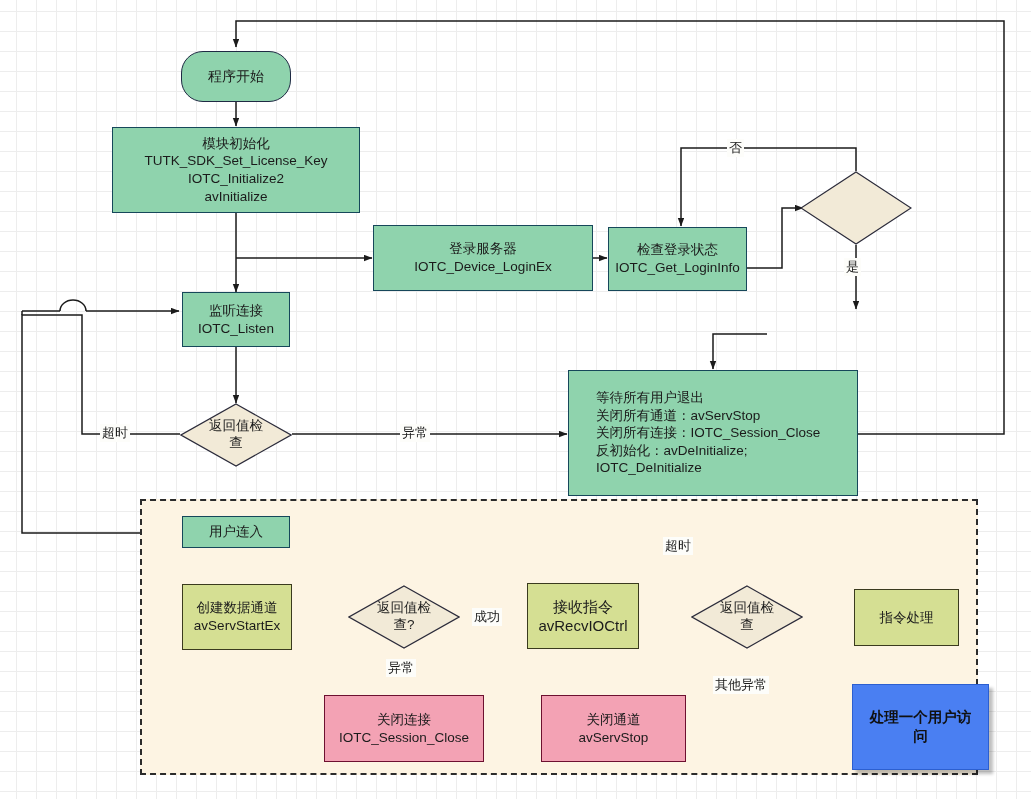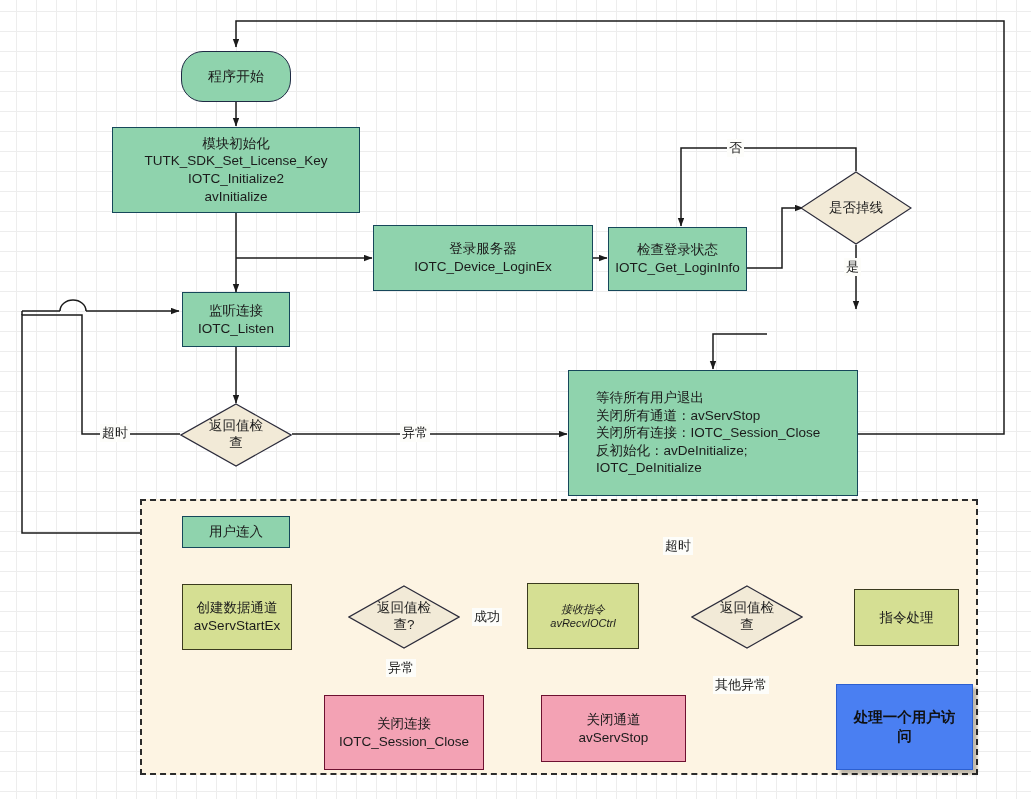--- a/index.html
+++ b/index.html
@@ -53,20 +53,21 @@
     background: #8fd3ad;
     border: 1.3px solid #1f2a44;
     border-radius: 22px;
   }
   .note-blue {
     background: #4a7ff2;
     border: 1px solid #2c5fd0;
     box-shadow: 4px 4px 3px rgba(0,0,0,0.25);
     font-weight: bold;
     color: #101010;
+    margin-left: 16px;
   }
   .diamond-wrap {
     position: absolute;
     z-index: 3;
   }
   .diamond-wrap svg {
     position: absolute;
     left: 0; top: 0;
     width: 100%;
     height: 100%;
@@ -186,21 +187,20 @@
   <div class="node proc green" style="left:373px; top:225px; width:220px; height:66px; font-size:13.5px;">登录服务器
 IOTC_Device_LoginEx</div>
 
   <div class="node proc green" style="left:608px; top:227px; width:139px; height:64px; font-size:13.5px;">检查登录状态
 IOTC_Get_LoginInfo</div>
 
   <div class="diamond-wrap" style="left:800px; top:171px; width:112px; height:74px;">
     <svg viewBox="0 0 112 74" preserveAspectRatio="none">
       <polygon points="56,1 111,37 56,73 1,37" fill="#f2ead7" stroke="#2b2b3a" stroke-width="1.2"></polygon>
     </svg>
-    <div class="diamond-label" style="font-size:13.5px;">是否掉线</div>
   </div>
 
 
   <div class="node proc green" style="left:182px; top:292px; width:108px; height:55px; font-size:13.5px;">监听连接
 IOTC_Listen</div>
 
   <div class="diamond-wrap" style="left:180px; top:403px; width:112px; height:64px;">
     <svg viewBox="0 0 112 64" preserveAspectRatio="none">
       <polygon points="56,1 111,32 56,63 1,32" fill="#f2ead7" stroke="#2b2b3a" stroke-width="1.2"></polygon>
     </svg>
@@ -220,34 +220,34 @@
 avServStartEx</div>
 
   <div class="diamond-wrap" style="left:348px; top:585px; width:112px; height:64px;">
     <svg viewBox="0 0 112 64" preserveAspectRatio="none">
       <polygon points="56,1 111,32 56,63 1,32" fill="#f2ead7" stroke="#2b2b3a" stroke-width="1.2"></polygon>
     </svg>
     <div class="diamond-label" style="font-size:13.5px;">返回值检
 查?</div>
   </div>
 
-  <div class="node proc olive" style="left:527px; top:583px; width:112px; height:66px; font-size:11px;font-style:italic;">接收指令
+  <div class="node proc olive" style="left:527px; top:583px; width:112px; height:66px; font-size:15px;">接收指令
 avRecvIOCtrl</div>
 
   <div class="diamond-wrap" style="left:691px; top:585px; width:112px; height:64px;">
     <svg viewBox="0 0 112 64" preserveAspectRatio="none">
       <polygon points="56,1 111,32 56,63 1,32" fill="#f2ead7" stroke="#2b2b3a" stroke-width="1.2"></polygon>
     </svg>
     <div class="diamond-label" style="font-size:13.5px;">返回值检
 查</div>
   </div>
 
   <div class="node proc olive" style="left:854px; top:589px; width:105px; height:57px; font-size:13.5px;">指令处理</div>
 
-  <div class="node proc pink" style="left:324px; top:695px; width:160px; height:75px; font-size:13.5px;">关闭连接
+  <div class="node proc pink" style="left:324px; top:695px; width:160px; height:67px; font-size:13.5px;">关闭连接
 IOTC_Session_Close</div>
 
   <div class="node proc pink" style="left:541px; top:695px; width:145px; height:67px; font-size:13.5px;">关闭通道
 avServStop</div>
 
   <div class="node note-blue" style="left:836px; top:684px; width:137px; height:86px; font-size:14.5px;">处理一个用户访
 问</div>
 
   <div class="edge-label" style="left:727px; top:139px; font-size:13px;">否</div>
 

